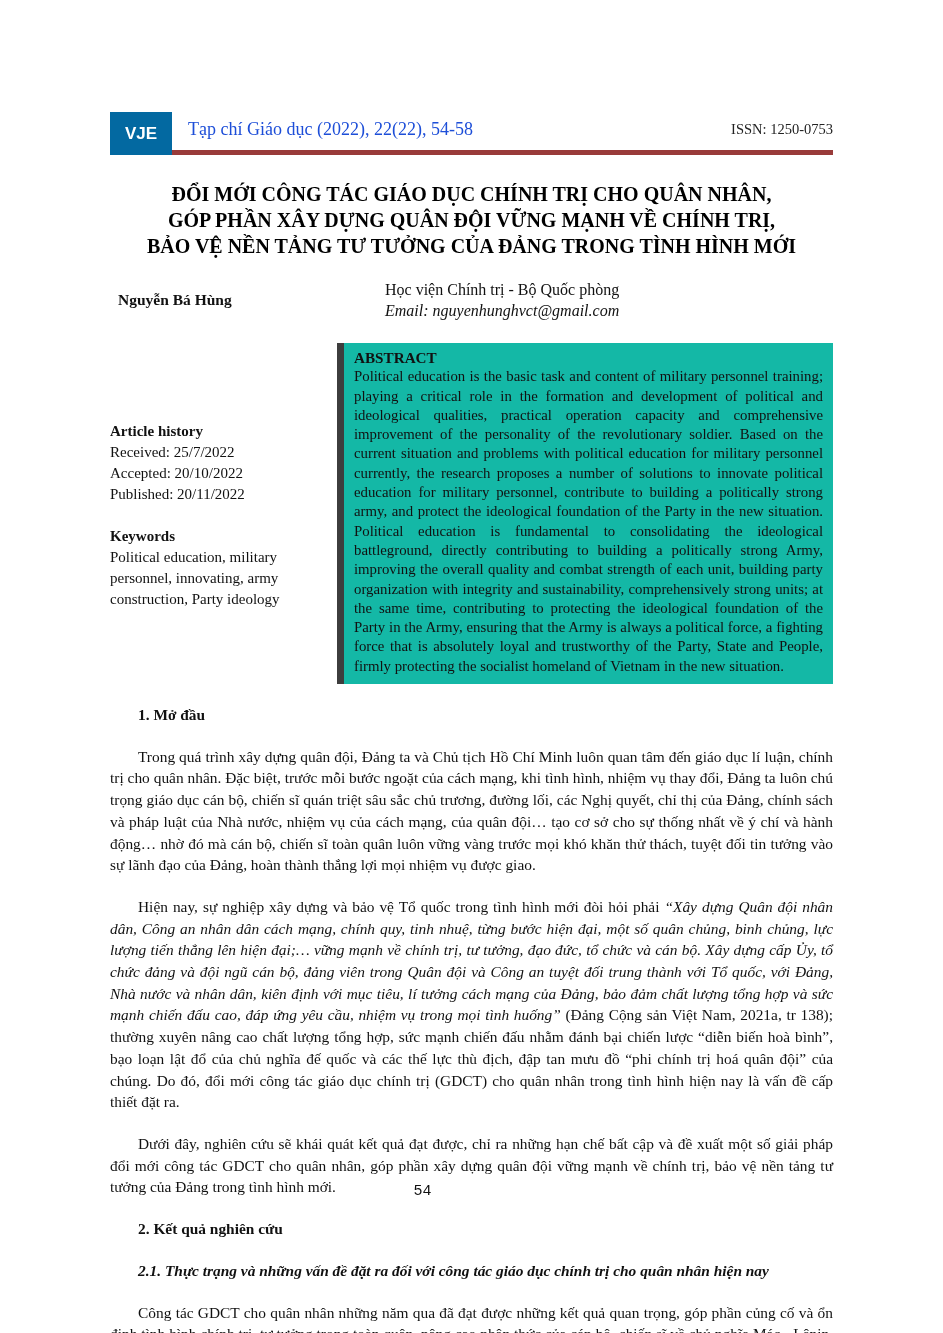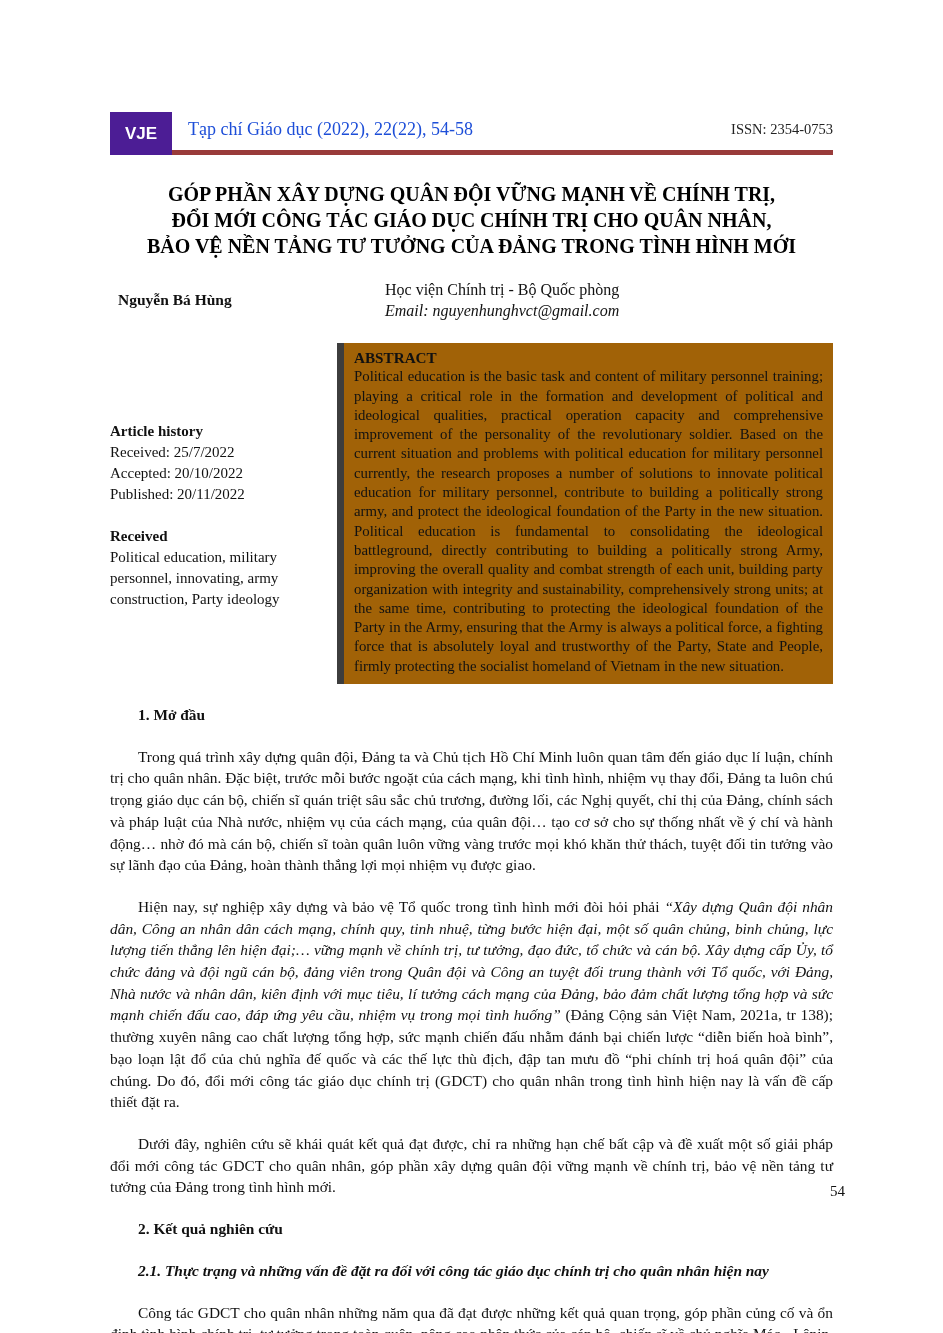--- a/index.html
+++ b/index.html
@@ -19,21 +19,21 @@
 
   
   .header-row {
     display: flex;
     align-items: flex-start;
     position: relative;
     height: 43px;
   }
   .logo-box {
     width: 62px; height: 43px;
-    background: #4c1d95;
+    background: #0369a1;
     color: #ffffff;
     font-family: "Liberation Sans", sans-serif;
     font-weight: bold;
     font-size: 17px;
     display: flex; align-items: center; justify-content: center;
     z-index: 2;
   }
   .journal-line {
     margin-left: 16px;
     font-size: 18px;
@@ -81,21 +81,21 @@
   .info-row {
     margin-top: 22px;
     display: flex;
     align-items: center;
   }
   .info-left { width: 227px; flex: 0 0 227px; font-size: 15px; line-height: 21px; padding-top: 4px; }
   .info-heading { font-weight: bold; }
   .keywords-block { margin-top: 21px; }
   .abstract-box {
     flex: 1;
-    background: #a16207;
+    background: #14b8a6;
     border-left: 7px solid #3d3d3d;
     padding: 5px 10px 8px 10px;
     font-size: 14.8px;
     line-height: 19.3px;
   }
   .abstract-heading { font-weight: bold; font-size: 15.2px; }
   .abstract-text { text-align: justify; }
 
   
   .body-text {
@@ -107,65 +107,66 @@
   .body-text p { text-indent: 28px; margin-top: 20px; }
   .sec-heading { font-weight: bold; text-indent: 0; text-align: left; }
   .subsec-heading { font-weight: bold; font-style: italic; text-indent: 0; text-align: left; }
   .italic { font-style: italic; }
 
   
   .footer {
     position: absolute;
     left: 0; top: 1183px;
     width: 845px;
-    text-align: right;
+    text-align: center;
     font-size: 15px;
     color: #111;
+    font-family: Liberation Mono, monospace;
   }
 </style>
 </head>
 <body>
 
 <div class="page">
 
   <div>
     <div class="header-row">
       <div class="logo-box">
         <span>VJE</span>
       </div>
       <div class="journal-line">Tạp chí Giáo dục (2022), 22(22), 54-58</div>
-      <div class="issn">ISSN: 2354-0753</div>
+      <div class="issn">ISSN: 1250-0753</div>
     </div>
     <div class="header-bar"></div>
   </div>
 
   <div class="title">
+    <div>ĐỔI MỚI CÔNG TÁC GIÁO DỤC CHÍNH TRỊ CHO QUÂN NHÂN,</div>
     <div>GÓP PHẦN XÂY DỰNG QUÂN ĐỘI VỮNG MẠNH VỀ CHÍNH TRỊ,</div>
-    <div>ĐỔI MỚI CÔNG TÁC GIÁO DỤC CHÍNH TRỊ CHO QUÂN NHÂN,</div>
     <div>BẢO VỆ NỀN TẢNG TƯ TƯỞNG CỦA ĐẢNG TRONG TÌNH HÌNH MỚI</div>
   </div>
 
   <div class="author-row">
     <div class="author-left">
       <span class="author-name">Nguyễn Bá Hùng</span>
     </div>
     <div class="author-right">
       <div>Học viện Chính trị - Bộ Quốc phòng</div>
       <div class="author-email">Email: nguyenhunghvct@gmail.com</div>
     </div>
   </div>
 
   <div class="info-row">
     <div class="info-left">
       <div class="info-heading">Article history</div>
       <div>Received: 25/7/2022</div>
       <div>Accepted: 20/10/2022</div>
       <div>Published: 20/11/2022</div>
       <div class="keywords-block">
-        <div class="info-heading">Received</div>
+        <div class="info-heading">Keywords</div>
         <div>Political education, military personnel, innovating, army construction, Party ideology</div>
       </div>
     </div>
     <div class="abstract-box">
       <div class="abstract-heading">ABSTRACT</div>
       <div class="abstract-text">Political education is the basic task and content of military personnel training; playing a critical role in the formation and development of political and ideological qualities, practical operation capacity and comprehensive improvement of the personality of the revolutionary soldier. Based on the current situation and problems with political education for military personnel currently, the research proposes a number of solutions to innovate political education for military personnel, contribute to building a politically strong army, and protect the ideological foundation of the Party in the new situation. Political education is fundamental to consolidating the ideological battleground, directly contributing to building a politically strong Army, improving the overall quality and combat strength of each unit, building party organization with integrity and sustainability, comprehensively strong units; at the same time, contributing to protecting the ideological foundation of the Party in the Army, ensuring that the Army is always a political force, a fighting force that is absolutely loyal and trustworthy of the Party, State and People, firmly protecting the socialist homeland of Vietnam in the new situation.</div>
     </div>
   </div>
 
   <div class="body-text">

